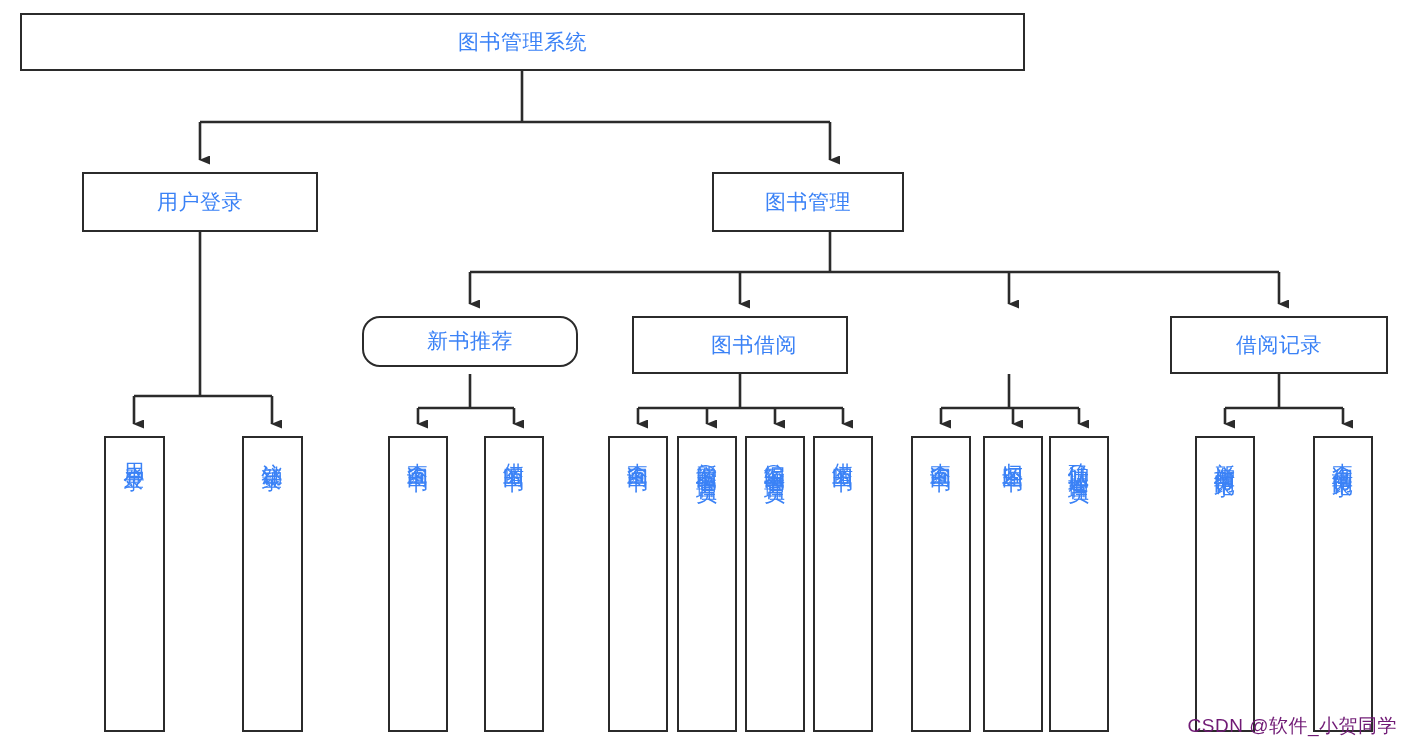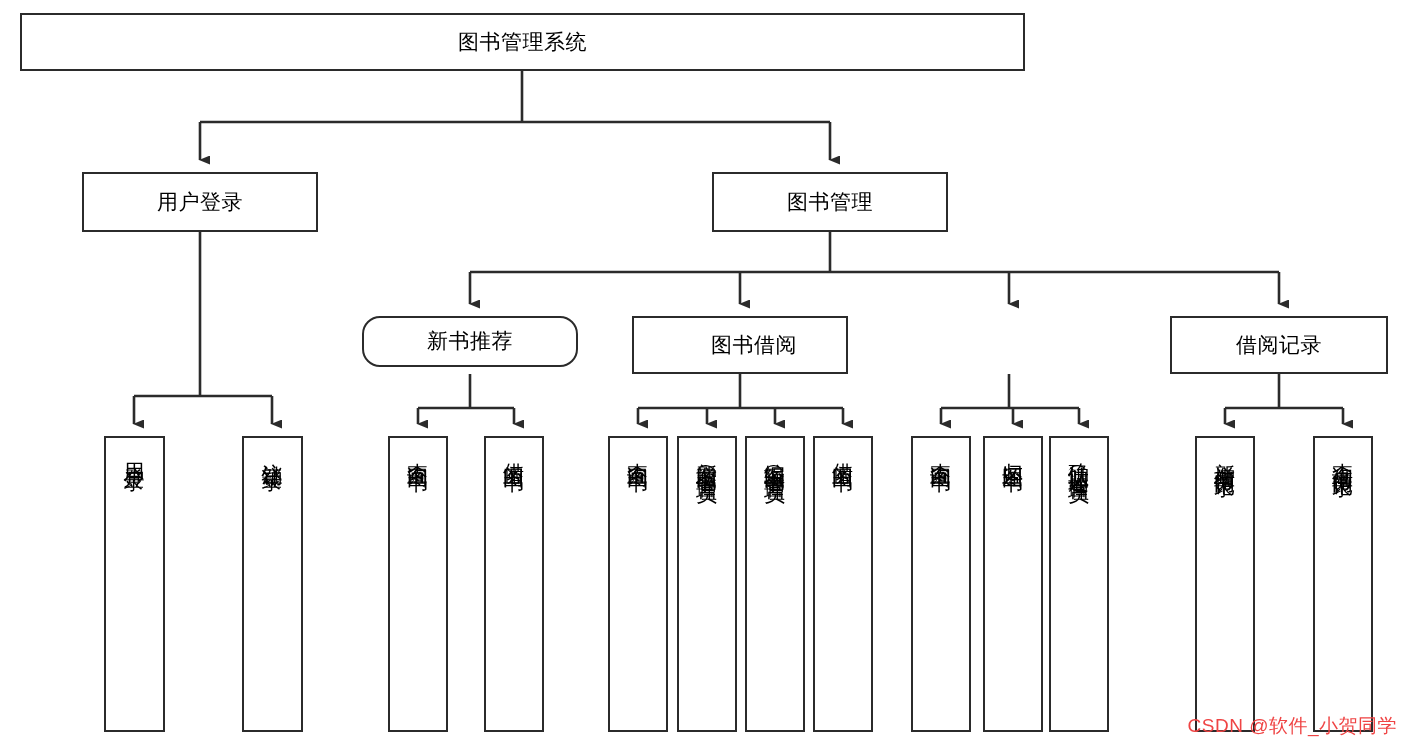--- a/index.html
+++ b/index.html
@@ -31,21 +31,21 @@
     display: flex;
     align-items: center;
     justify-content: center;
     color: #111111;
   }
   .node .label {
     font-size: 21px;
     line-height: 1.15;
     letter-spacing: 0.5px;
     white-space: nowrap;
-    color: #000000;
+    color: #3b82f6;
   }
   .node.leaf {
     align-items: flex-start;
     padding-top: 8px;
   }
   .node.leaf .label {
     writing-mode: vertical-rl;
     text-orientation: upright;
     font-size: 21px;
     letter-spacing: 3px;
@@ -119,21 +119,21 @@
     </g>
   </svg>
 
   <div class="node" id="n-root" style="left: 20px; top: 13px; width: 1005px; height: 58px; border-color: rgb(43, 43, 43); background: rgb(255, 255, 255); color: rgb(17, 17, 17);">
     <span class="label">图书管理系统</span>
   </div>
 
   <div class="node" id="n-l2-0" style="left: 82px; top: 172px; width: 236px; height: 60px; border-color: rgb(43, 43, 43); background: rgb(255, 255, 255); color: rgb(17, 17, 17);">
     <span class="label">用户登录</span>
   </div>
-  <div class="node" id="n-l2-1" style="left: 712px; top: 172px; width: 236px; height: 60px; border-color: rgb(43, 43, 43); background: rgb(255, 255, 255); color: rgb(17, 17, 17);">
+  <div class="node" id="n-l2-1" style="left: 712px; top: 172px; width: 192px; height: 60px; border-color: rgb(43, 43, 43); background: rgb(255, 255, 255); color: rgb(17, 17, 17);">
     <span class="label">图书管理</span>
   </div>
 
   <div class="node" id="n-l3-0" style="left: 362px; top: 316px; width: 216px; height: 51px; border-color: rgb(43, 43, 43); background: rgb(255, 255, 255); color: rgb(17, 17, 17); border-radius: 18px;">
     <span class="label">新书推荐</span>
   </div>
   <div class="node" id="n-l3-1" style="left: 632px; top: 316px; width: 216px; height: 58px; border-color: rgb(43, 43, 43); background: rgb(255, 255, 255); color: rgb(17, 17, 17); padding-left: 28px;">
     <span class="label">图书借阅</span>
   </div>
   <div class="node" id="n-l3-3" style="left: 1170px; top: 316px; width: 218px; height: 58px; border-color: rgb(43, 43, 43); background: rgb(255, 255, 255); color: rgb(17, 17, 17);">
@@ -173,15 +173,15 @@
   <div class="node leaf" id="n-lf-10" style="left: 1049px; top: 436px; width: 60px; height: 296px; border-color: rgb(43, 43, 43); background: rgb(255, 255, 255); color: rgb(17, 17, 17);">
     <span class="label">确认归还（管理员）</span>
   </div>
   <div class="node leaf" id="n-lf-11" style="left: 1195px; top: 436px; width: 60px; height: 296px; border-color: rgb(43, 43, 43); background: rgb(255, 255, 255); color: rgb(17, 17, 17);">
     <span class="label">新增借阅记录</span>
   </div>
   <div class="node leaf" id="n-lf-12" style="left: 1313px; top: 436px; width: 60px; height: 296px; border-color: rgb(43, 43, 43); background: rgb(255, 255, 255); color: rgb(17, 17, 17);">
     <span class="label">查询借阅记录</span>
   </div>
 
-  <div class="watermark" style="color: #ef4444;">CSDN @软件_小贺同学</div>
+  <div class="watermark" style="color: #701a75;">CSDN @软件_小贺同学</div>
 
 </div>
 
 </body></html>

